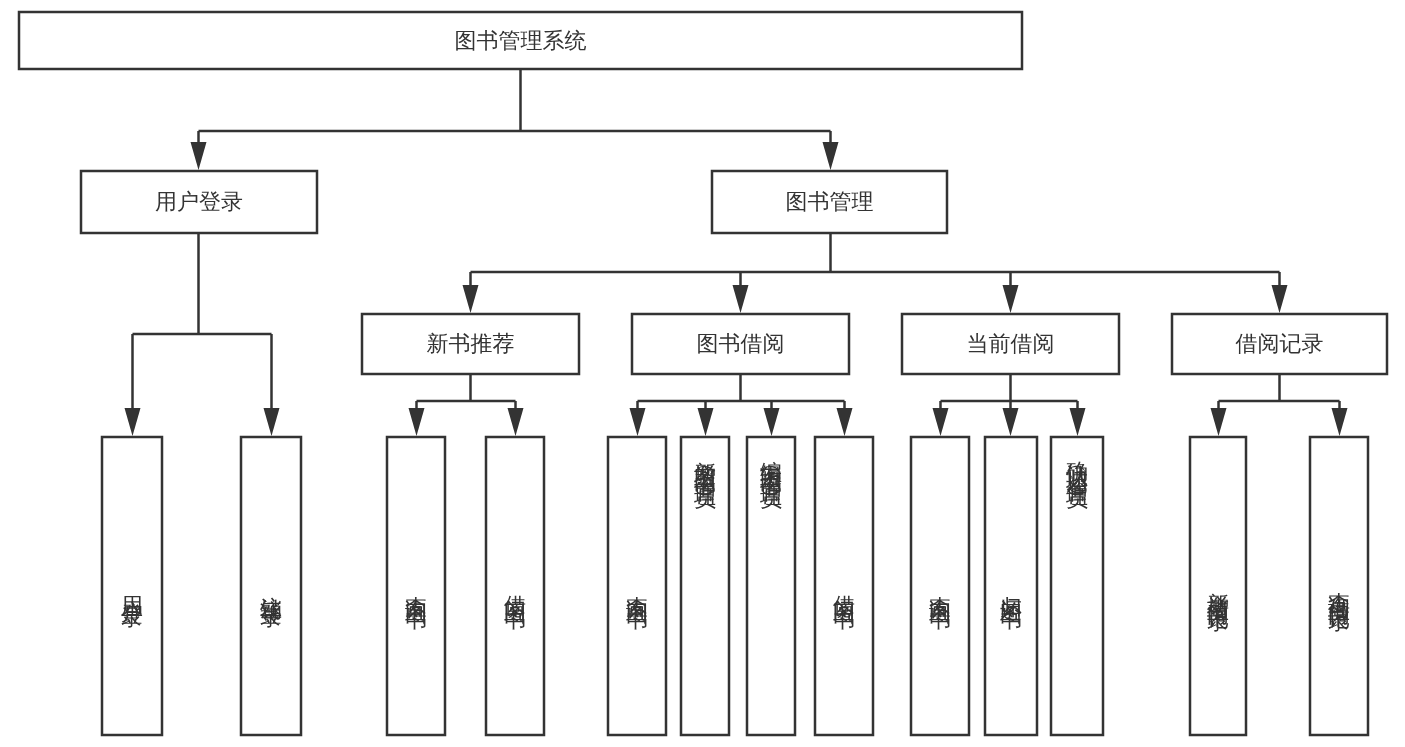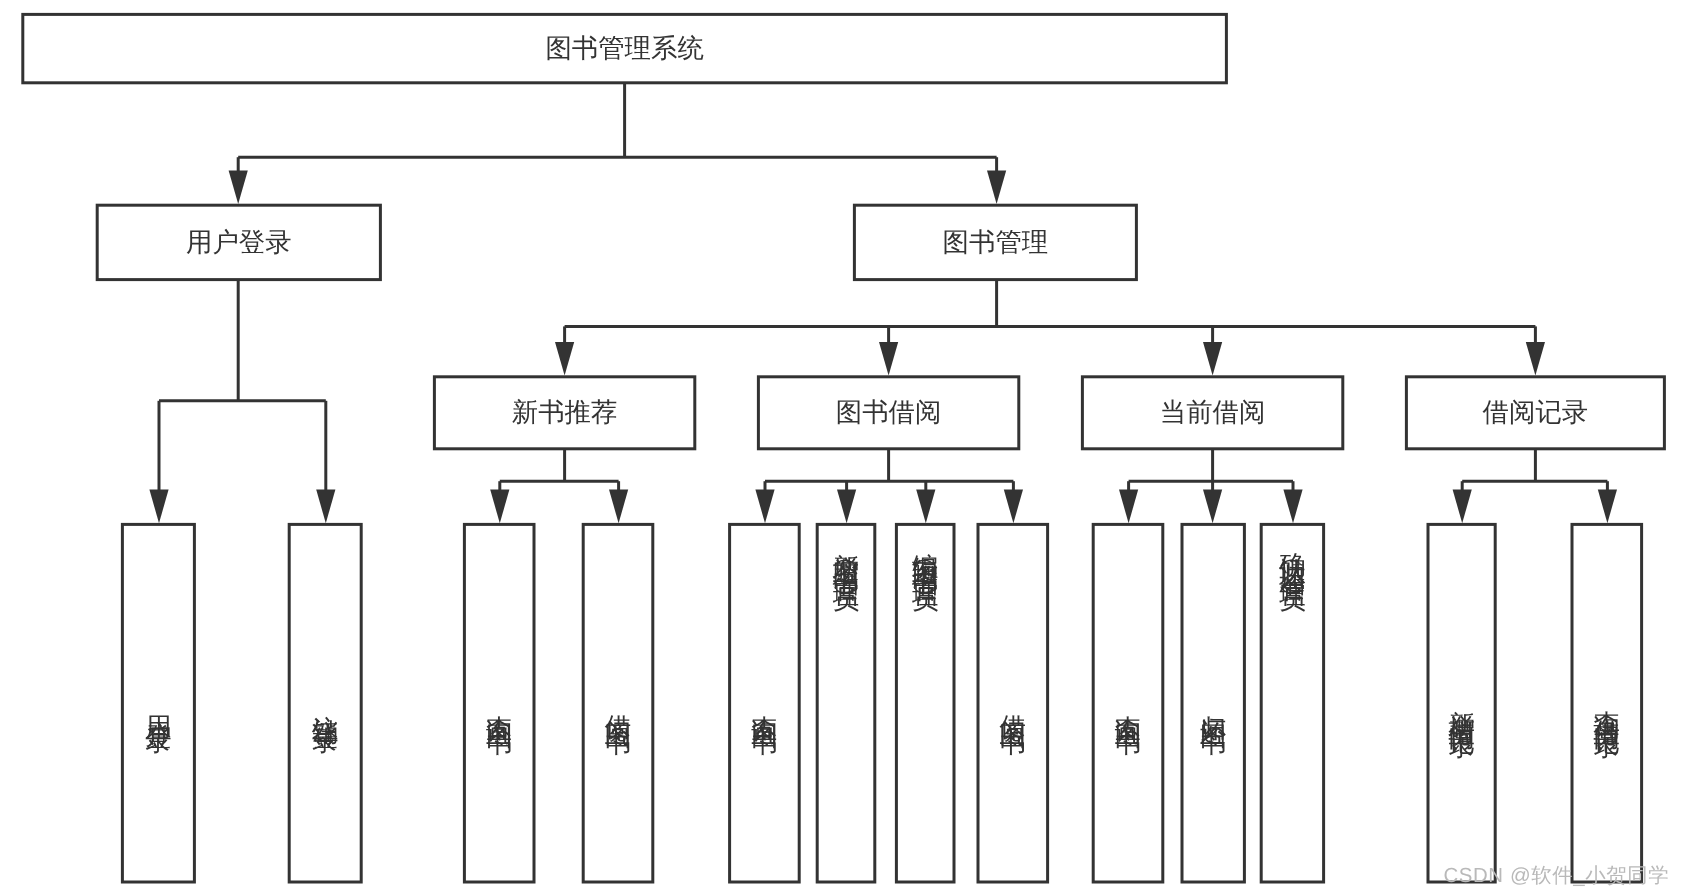--- a/index.html
+++ b/index.html
@@ -252,15 +252,14 @@
   <div class="vtext-box top-aligned" style="left:1051px; top:443px; width:52px; height:292px;">
     <span class="vtext">确认归还（管理员）</span>
   </div>
   <div class="vtext-box" style="left:1190px; top:437px; width:56px; height:298px;">
     <span class="vtext">新增借阅记录</span>
   </div>
   <div class="vtext-box" style="left:1310px; top:437px; width:58px; height:298px;">
     <span class="vtext">查询借阅记录</span>
   </div>
 
-  <div class="watermark">CSDN @软件_小贺同学</div>
 
 </div>
 
 </body></html>

